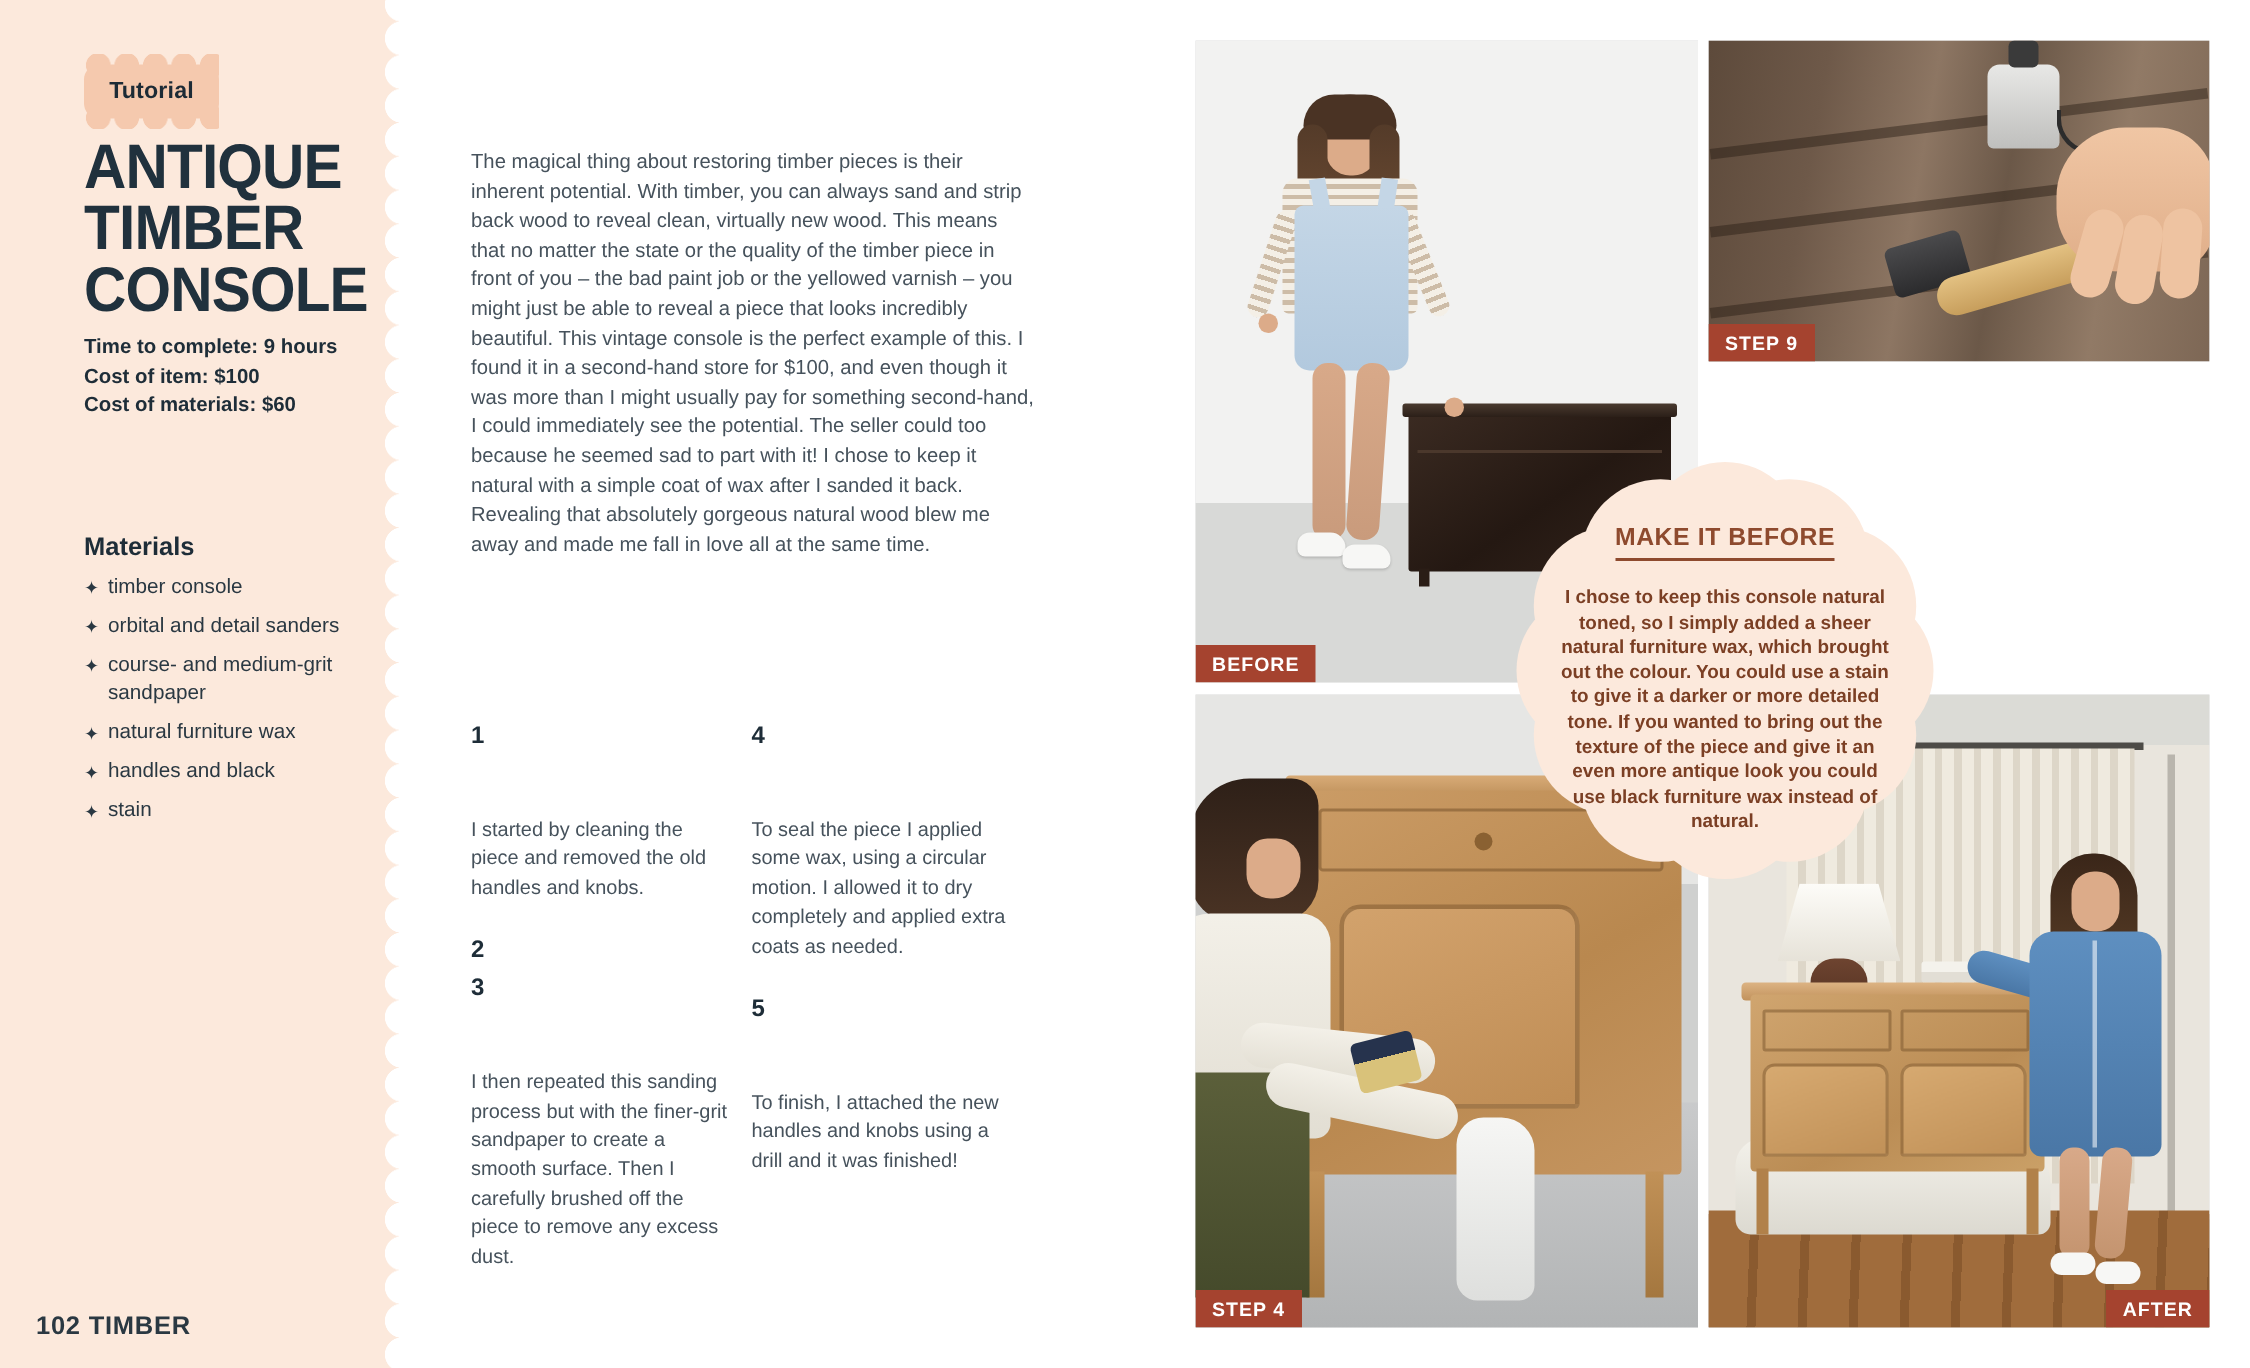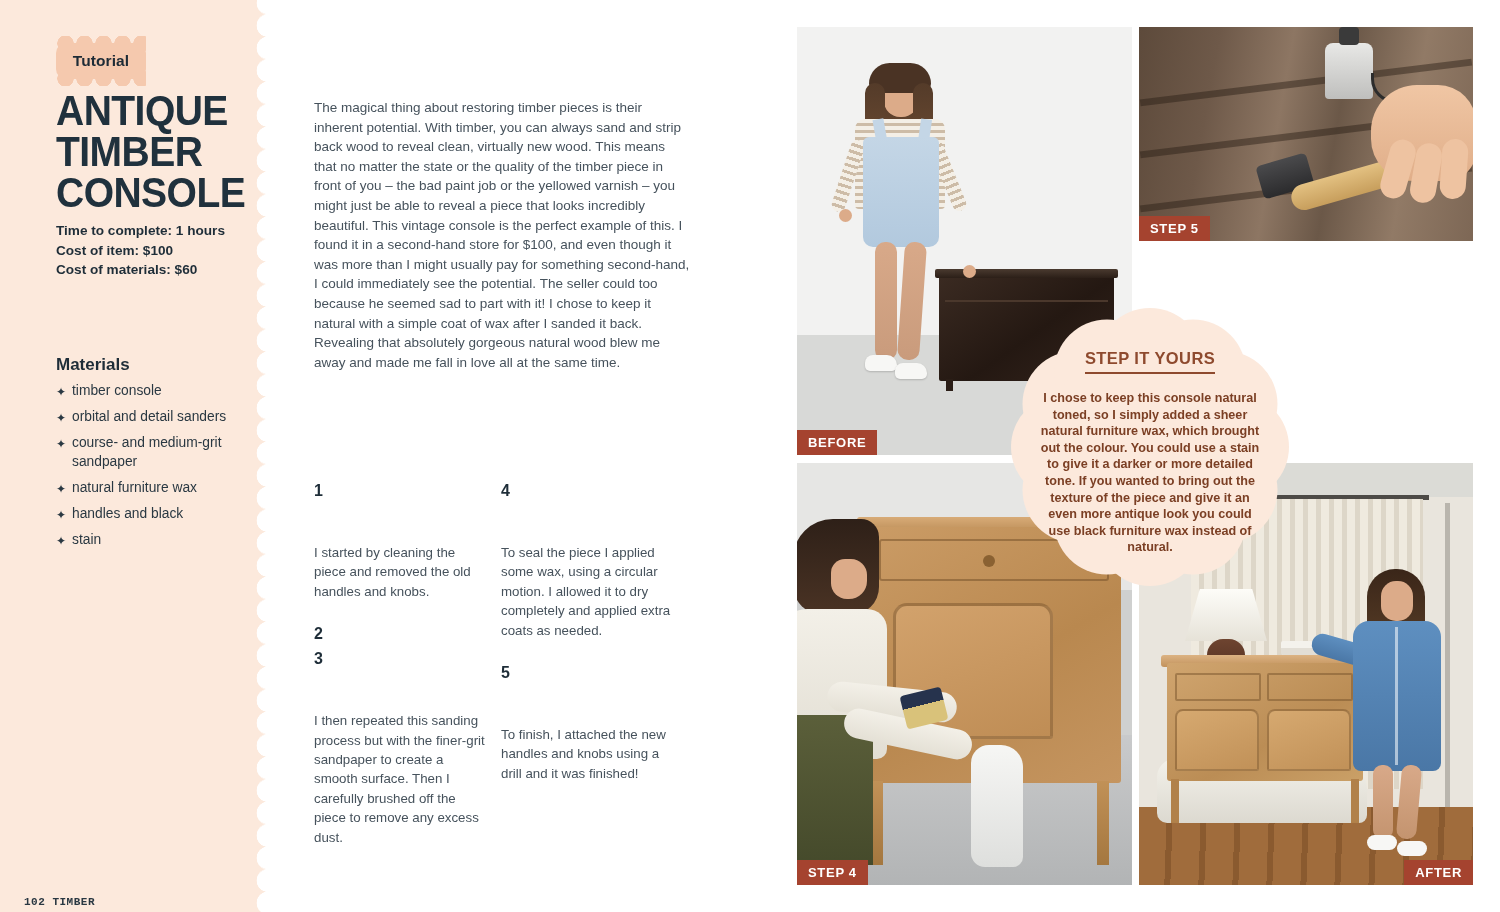--- a/index.html
+++ b/index.html
@@ -138,26 +138,25 @@
     position: absolute;
     left: 0; top: 1px;
     font-size: 12px;
     color: #2a3842;
     line-height: 18px;
   }
 
   
   #footer {
     position: absolute;
-    left: 24px; bottom: 4px;
-    font-size: 11px;
+    left: 24px; bottom: 18px;
+    font-size: 17px;
     font-weight: 700;
     letter-spacing: 0.5px;
     color: #2a3842;
-    font-family: Liberation Mono, monospace;
   }
 
   
   #intro-paragraph {
     position: absolute;
     left: 314px; top: 98px;
     width: 376px;
     font-size: 13.5px;
     line-height: 19.6px;
     color: #46525c;
@@ -605,21 +604,21 @@
     <div class="txt">Tutorial</div>
   </div>
 
   <h1 id="page-title">
     <span class="t-line">ANTIQUE</span>
     <span class="t-line">TIMBER</span>
     <span class="t-line">CONSOLE</span>
   </h1>
 
   <div id="meta-block">
-    <div class="meta-line">Time to complete: 1 hours</div>
+    <div class="meta-line">Time to complete: 9 hours</div>
     <div class="meta-line">Cost of item: $100</div>
     <div class="meta-line">Cost of materials: $60</div>
   </div>
 
   <h2 id="materials-heading">Materials</h2>
   <ul id="materials-list">
     <li><span class="bullet">✦</span><span>timber console</span></li>
     <li><span class="bullet">✦</span><span>orbital and detail sanders</span></li>
     <li><span class="bullet">✦</span><span>course- and medium-grit sandpaper</span></li>
     <li><span class="bullet">✦</span><span>natural furniture wax</span></li>
@@ -678,21 +677,21 @@
     <div class="plank p2"></div>
     <div class="plank p3"></div>
     <div class="canister"></div>
     <div class="cord"></div>
     <div class="head"></div>
     <div class="handle"></div>
     <div class="hand"></div>
     <div class="finger f1"></div>
     <div class="finger f2"></div>
     <div class="finger f3"></div>
-    <div class="photo-label label-bl">STEP 5</div>
+    <div class="photo-label label-bl">STEP 9</div>
   </div>
 
 
   <div class="photo" id="photo-step4">
     <div class="bg"></div>
     <div class="dropcloth"></div>
     <div class="cab-top"></div>
     <div class="cabinet"></div>
     <div class="drawer"></div>
     <div class="knob"></div>
@@ -749,18 +748,18 @@
         <i style="transform: translate(-74.48px, 43px);"></i>
         <i style="transform: translate(-86px, 0px);"></i>
         <i style="transform: translate(-74.48px, -43px);"></i>
         <i style="transform: translate(-43px, -74.48px);"></i>
         <i style="transform: translate(0px, -86px);"></i>
         <i style="transform: translate(43px, -74.48px);"></i>
         <i style="transform: translate(74.48px, -43px);"></i>
       </div>
     <div class="core"></div>
     <div class="content">
-      <div id="miy-title">STEP IT YOURS</div>
+      <div id="miy-title">MAKE IT BEFORE</div>
       <div id="miy-body">I chose to keep this console natural toned, so I simply added a sheer natural furniture wax, which brought out the colour. You could use a stain to give it a darker or more detailed tone. If you wanted to bring out the texture of the piece and give it an even more antique look you could use black furniture wax instead of natural.</div>
     </div>
   </div>
 
 </div>
 
 </body></html>

